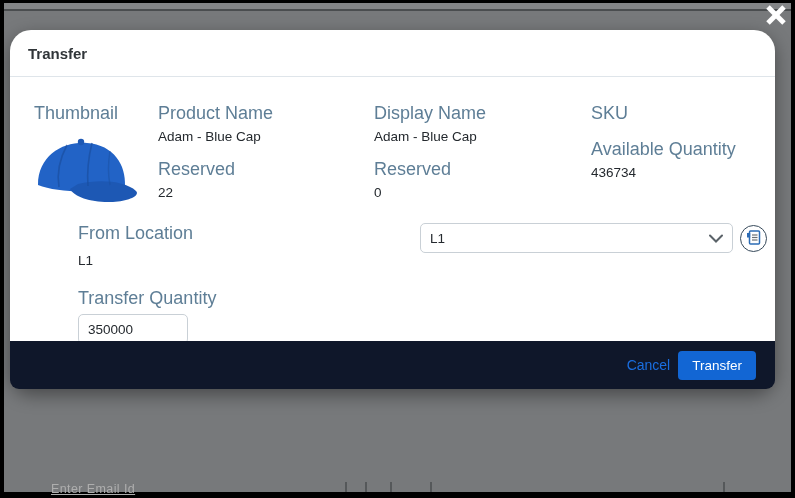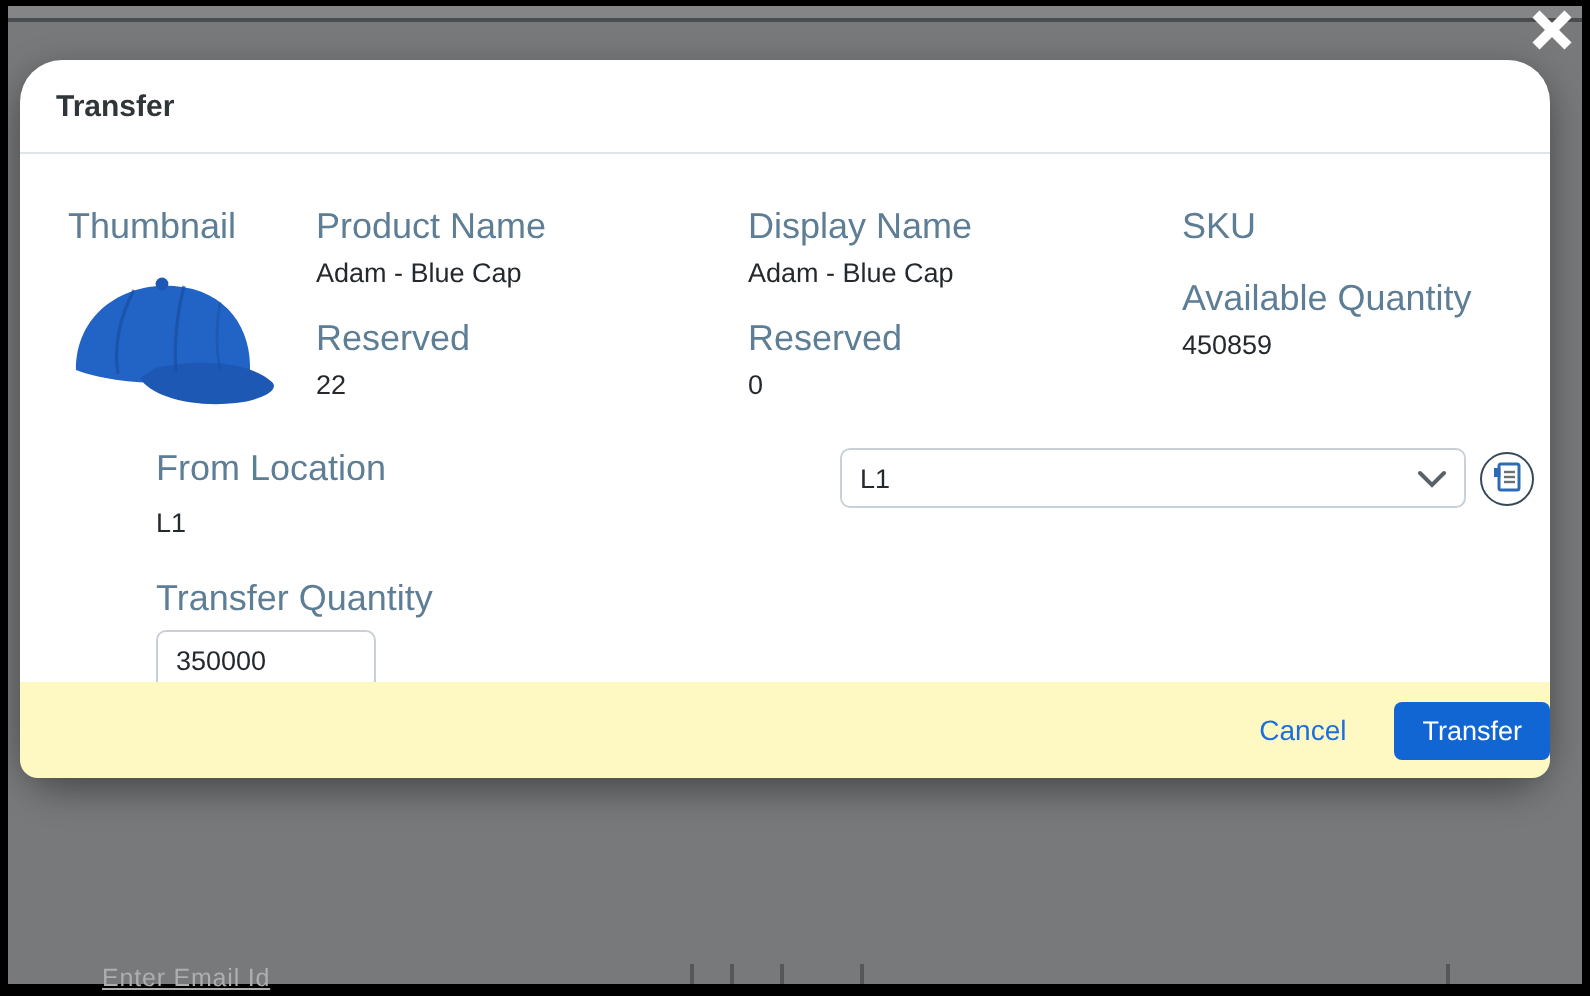--- a/index.html
+++ b/index.html
@@ -35,22 +35,22 @@
   .select .chev{flex:0 0 auto;margin-left:6px;}
   .qty-input{width:110px;height:30px;border:1px solid #c9d0d6;border-radius:5px;padding:12px 9px;font-size:13.5px;color:#24292e;outline:none;}
   .to-row{display:flex;align-items:center;}
   .to-row .select{flex:1;}
   .icon-circle-btn{flex:0 0 aupx;width:27px;height:27px;margin-left:7px;border:1.4px solid #36495a;border-radius:50%;
         background:#fff;display:flex;align-items:center;justify-content:center;cursor:pointer;padding:0;}
   .notes-block{margin-left:10px;margin-top:22px;}
   .notes-area{display:block;width:100%;height:83px;border:1px solid #74797e;border-radius:4px;resize:none;outline:none;
         font-size:13.5px;color:#24292e;padding:6px 8px;}
 
-  .modal-footer{height:48px;background:#fef9c3;border-radius:0 0 9px 9px;display:flex;align-items:center;
-        justify-content:flex-end;gap:24px;}
+  .modal-footer{height:48px;background:#0f172a;border-radius:0 0 9px 9px;display:flex;align-items:center;
+        justify-content:flex-end;padding-right:19px;gap:8px;}
   .cancel-link{font-size:14px;color:#1a6ee0;cursor:pointer;background:none;border:none;padding:0;}
   .primary-btn{background:#1266d4;color:#fff;border:none;border-radius:4px;font-size:13.5px;padding:7px 14px;cursor:pointer;}
 </style>
 </head>
 <body>
 
 <div class="frame">
   <div class="overlay">
     <div class="overlay-topstrip"></div>
     <div class="overlay-topline"></div>
@@ -112,21 +112,21 @@
             <div class="f-value">0</div>
           </div>
         </div>
 
         <div>
           <div class="fgroup">
             <div class="f-label">SKU</div>
           </div>
           <div class="fgroup">
             <div class="f-label">Available Quantity</div>
-            <div class="f-value">450859</div>
+            <div class="f-value">436734</div>
           </div>
         </div>
       </div>
 
       <div class="form-grid">
         <div class="cell-left">
           <div class="f-label">From Location</div>
           <div class="f-value" style="margin-top:9px;">L1</div>
         </div>
         <div>

